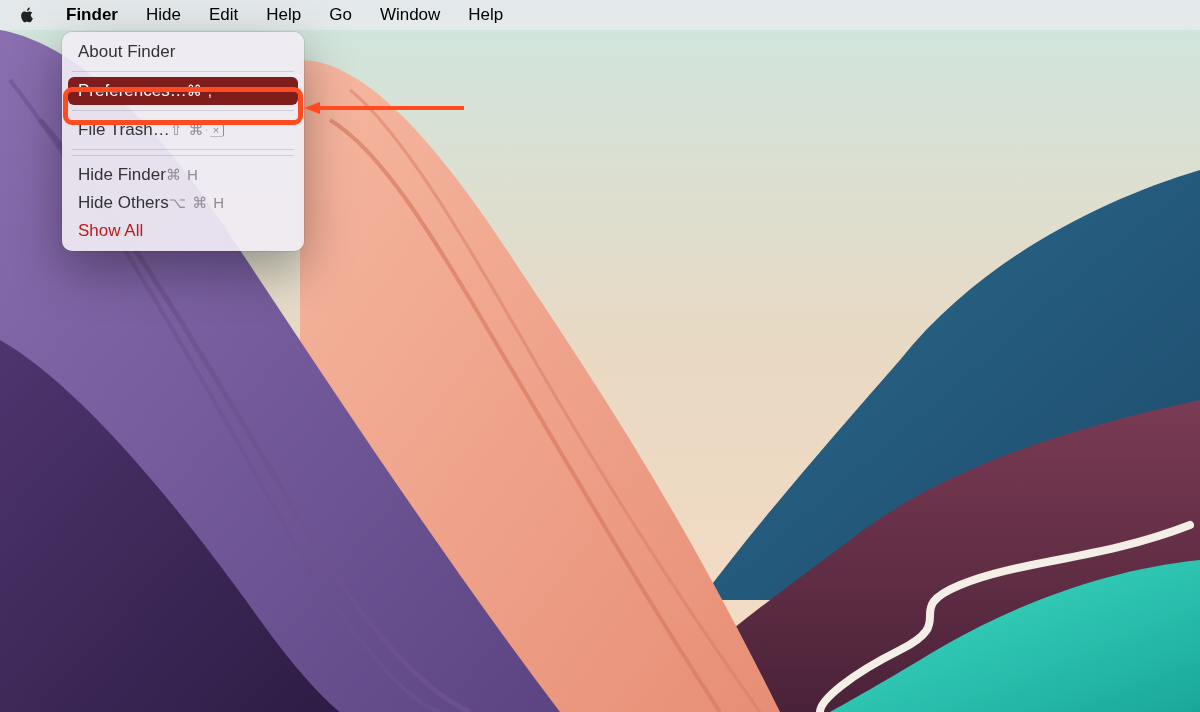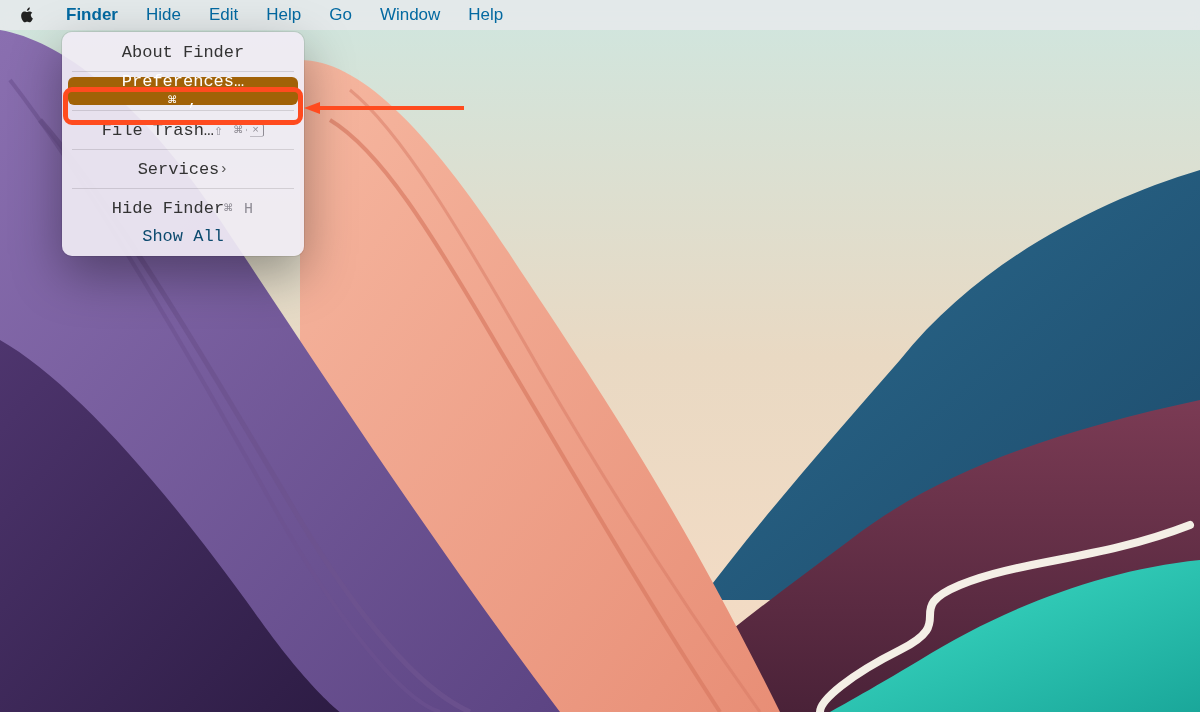--- a/index.html
+++ b/index.html
@@ -9,48 +9,47 @@
   .wallpaper { position: absolute; inset: 0; }
   .wallpaper svg { width: 100%; height: 100%; display: block; }
   
   .menubar {
     position: absolute; top: 0; left: 0; right: 0; height: 30px;
     display: flex; align-items: center;
     background: rgba(233,233,237,0.75);
     backdrop-filter: blur(6px);
     padding: 0 14px;
     font-size: 17px;
-    color: #0369a1;
+    color: #000000;
     gap: 0;
   }
   .apple { width: 26px; display: flex; align-items: center; justify-content: center; margin-right: 12px; }
   .menu-item {
     padding: 0 14px; height: 30px; line-height: 30px; cursor: default;
   }
   .menu-item.active { font-weight: 700; }
   
   .dropdown {
     position: absolute; top: 32px; left: 62px; width: 242px;
     background: rgba(240,236,244,0.92);
     border-radius: 10px;
     box-shadow: 0 18px 50px rgba(0,0,0,0.35), 0 0 0 1px rgba(0,0,0,0.08);
     padding: 6px 0;
     font-size: 17px;
     color: #333;
   }
   .dd-item {
-    display: flex; align-items: center; justify-content: center;
+    display: flex; align-items: center; justify-content: flex-start;
     padding: 4px 16px; height: 28px;
     cursor: default;
-    font-family: Liberation Mono, monospace;
   }
   .dd-item.highlight {
-    background: #a16207; color: #fff; border-radius: 6px; margin: 0 6px; padding: 4px 10px; flex-direction: column;
+    background: #7f1d1d; color: #fff; border-radius: 6px; margin: 0 6px; padding: 4px 10px;
   }
-  .dd-item.disabled { color: #0c4a6e; }
+  .dd-item.disabled { color: #b91c1c; }
   .dd-sep { height: 1px; background: rgba(0,0,0,0.12); margin: 5px 10px; }
   .shortcut { font-size: 15px; color: #8e8b94; letter-spacing: 1px; display: inline-flex; align-items: center; gap: 2px; }
   .dd-item.highlight .shortcut { color: #fff; }
   .chev { font-size: 15px; color: #555; }
   .bksp {
     display: inline-flex; align-items: center; justify-content: center;
     width: 18px; height: 13px;
     border: 1.2px solid #8e8b94; border-radius: 2px;
     position: relative;
     clip-path: polygon(22% 0, 100% 0, 100% 100%, 22% 100%, 0 50%);
@@ -156,28 +155,28 @@
     </div>
     <div class="dd-sep"></div>
     <div class="dd-item">
       <span>File Trash…</span>
       <span class="shortcut">
         <span>⇧ ⌘</span>
         <span class="bksp"></span>
       </span>
     </div>
     <div class="dd-sep"></div>
-    <div class="dd-item">
-      <span>Services</span>
-      <span class="chev">›</span>
-    </div>
     <div class="dd-sep"></div>
     <div class="dd-item">
       <span>Hide Finder</span>
       <span class="shortcut">⌘ H</span>
+    </div>
+    <div class="dd-item">
+      <span>Hide Others</span>
+      <span class="shortcut">⌥ ⌘ H</span>
     </div>
     <div class="dd-item disabled">
       <span>Show All</span>
     </div>
   </div>
 
   <div class="anno-box"></div>
 
   <div class="anno-arrow">
     <svg viewBox="0 0 160 12">

